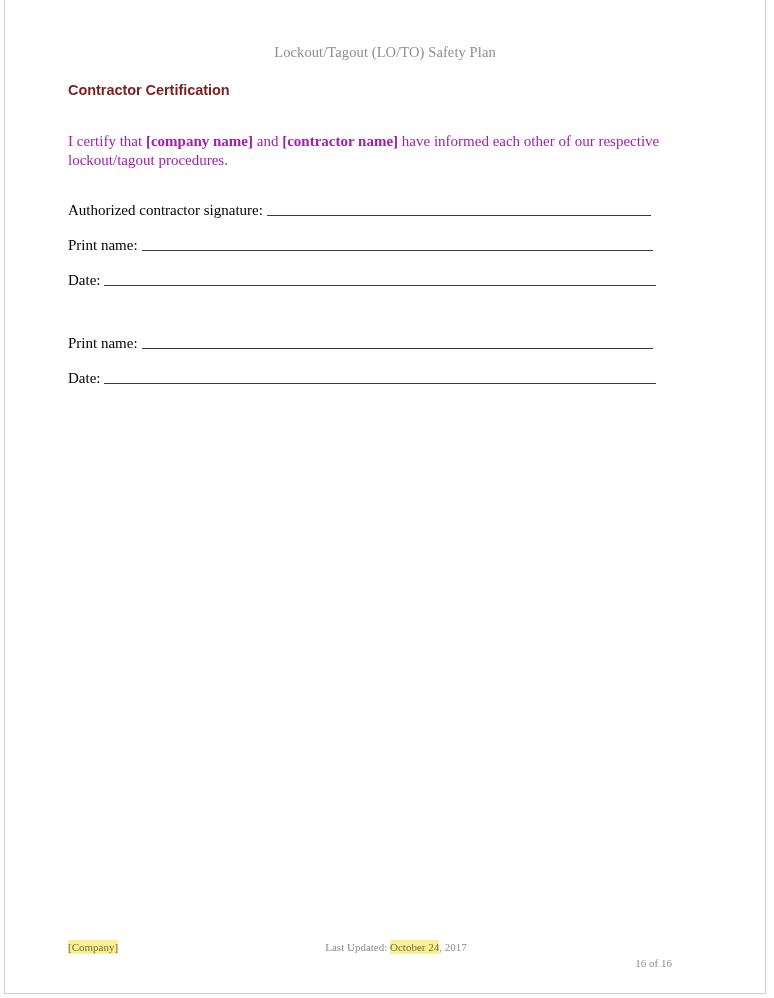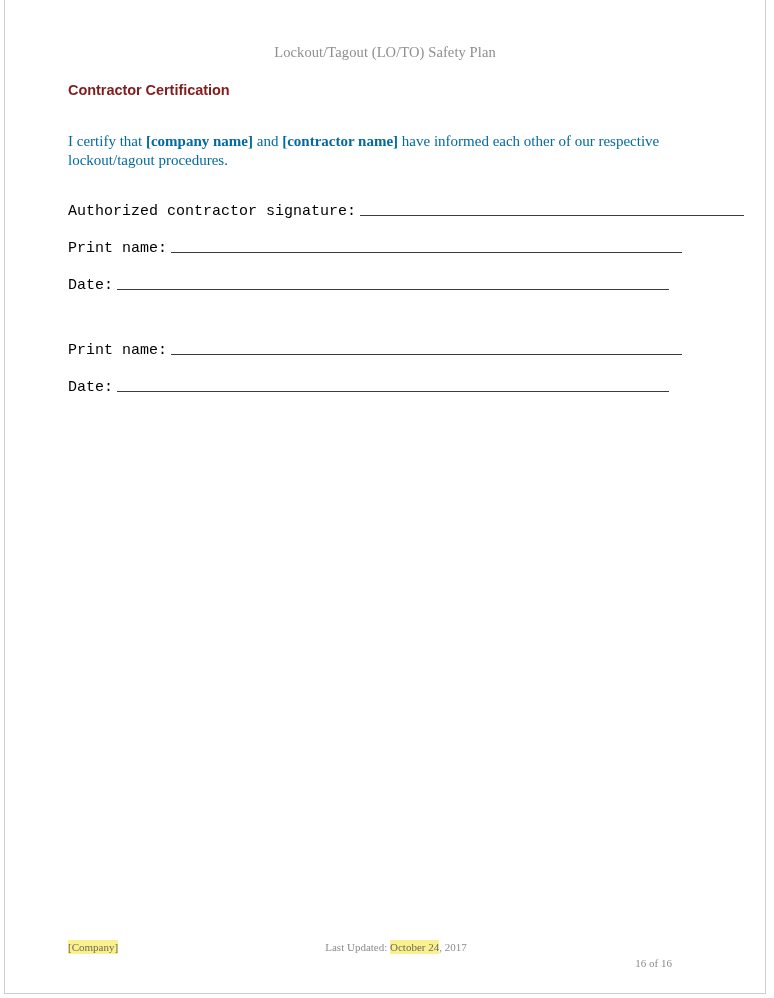--- a/index.html
+++ b/index.html
@@ -71,34 +71,34 @@
     color: #7f1d1d;
     margin: 0;
     padding: 0;
     line-height: 20px;
     letter-spacing: -0.05px;
   }
 
   .para {
     font-family: "Liberation Serif", "DejaVu Serif", serif;
     font-size: 15px;
-    color: #0369a1;
+    color: #a21caf;
     line-height: 18.5px;
     margin: 0;
     padding: 0;
     text-align: left;
   }
   .para .ph { font-weight: bold; }
 
   .spacer-lg { height: 32px; }
   .spacer-block { height: 28px; }
 
   
   .fill-row {
-    font-family: Liberation Mono, monospace;
+    font-family: Liberation Serif, serif;
     font-size: 15px;
     color: #000000;
     line-height: 18px;
     white-space: nowrap;
     margin: 0;
     padding: 0;
     display: block;
   }
   .fill-label { color: #000000; }
   .fill-rule {

